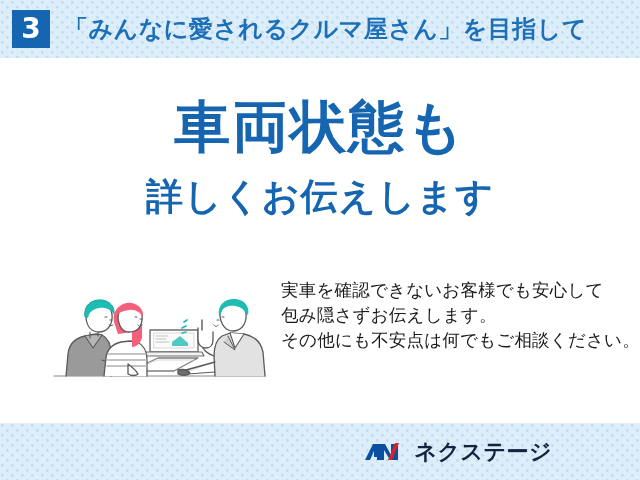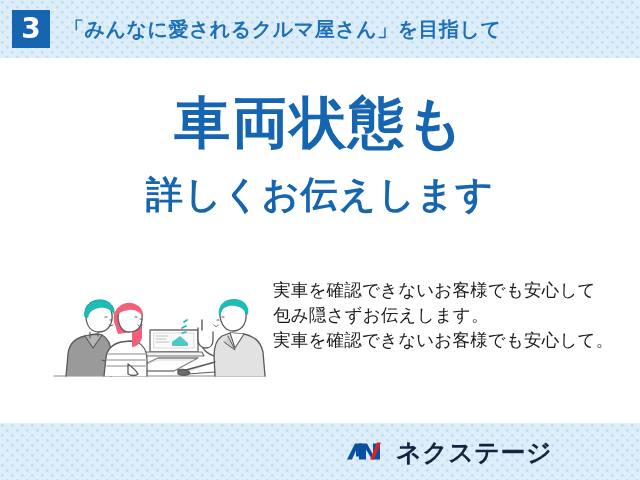--- a/index.html
+++ b/index.html
@@ -51,42 +51,41 @@
     font-size: 28px;
     font-weight: bold;
     line-height: 38px;
     text-align: center;
     flex: 0 0 auto;
     letter-spacing: 0;
   }
   #header-title {
     margin-left: 14px;
     color: #1d6fb8;
-    font-size: 20px;
+    font-size: 24px;
     font-weight: bold;
     letter-spacing: 0.5px;
     white-space: nowrap;
   }
 
   
   #headline {
     position: absolute;
     left: 0;
     top: 92px;
     width: 640px;
     text-align: center;
     color: #1565b0;
   }
   .headline-line {
     font-size: 56px;
     font-weight: bold;
     line-height: 70px;
     letter-spacing: 2px;
     white-space: nowrap;
-    font-family: Liberation Mono, monospace;
   }
   .headline-line.l2 {
     font-size: 37px;
     letter-spacing: 1px;
   }
 
   
   #content-row {
     position: absolute;
     left: 0;
@@ -103,21 +102,21 @@
     margin-left: 52px;
     position: relative;
   }
   #illustration svg {
     display: block;
     width: 215px;
     height: 125px;
   }
   #body-copy {
     flex: 1 1 auto;
-    margin-left: 6px;
+    margin-left: 14px;
     margin-top: 6px;
     color: #1a1a1a;
   }
   .copy-line {
     font-size: 17.5px;
     line-height: 25px;
     white-space: nowrap;
     letter-spacing: 0.2px;
   }
 
@@ -138,21 +137,21 @@
     display: flex;
     align-items: center;
   }
   #logo-mark {
     width: 36px;
     height: 24px;
     flex: 0 0 auto;
   }
   #logo-text {
     margin-left: 14px;
-    font-size: 25px;
+    font-size: 22px;
     font-weight: bold;
     color: #15233f;
     letter-spacing: 0.5px;
     white-space: nowrap;
   }
 </style>
 </head>
 <body>
 
 <div id="page">
@@ -235,21 +234,21 @@
           <path d="M126 98 C131 97 136 98 138 101 C136 104 130 104 126 102 Z" fill="#6e6e6e" stroke="#595959"></path>
 
           <path d="M130 56 L134 54 M130 61 L134 60 M132 50 L135 48" stroke="#1fbcb4" stroke-width="1.7"></path>
         </g>
       </svg>
     </div>
 
     <div id="body-copy">
       <div class="copy-line">実車を確認できないお客様でも安心して</div>
       <div class="copy-line">包み隠さずお伝えします。</div>
-      <div class="copy-line">実車を確認できないお客様でも安心して。</div>
+      <div class="copy-line">その他にも不安点は何でもご相談ください。</div>
     </div>
   </div>
 
   <div id="footer" class="dot-band">
     <div id="logo-wrap">
       <svg id="logo-mark" viewBox="0 0 36 24" xmlns="http://www.w3.org/2000/svg">
         <path d="M1 20 L9 4 L16 4 L16 17 L10 17 L10 11 L6 20 Z" fill="#0b4fa2"></path>
         <path d="M13 4 L21 4 L27 15 L27 4 L34 4 L34 20 L26 20 L20 10 L20 20 L13 20 Z" fill="#0b4fa2"></path>
         <path d="M24 20 L31 3 L35 3 L28 20 Z" fill="#d8232a"></path>
       </svg>

